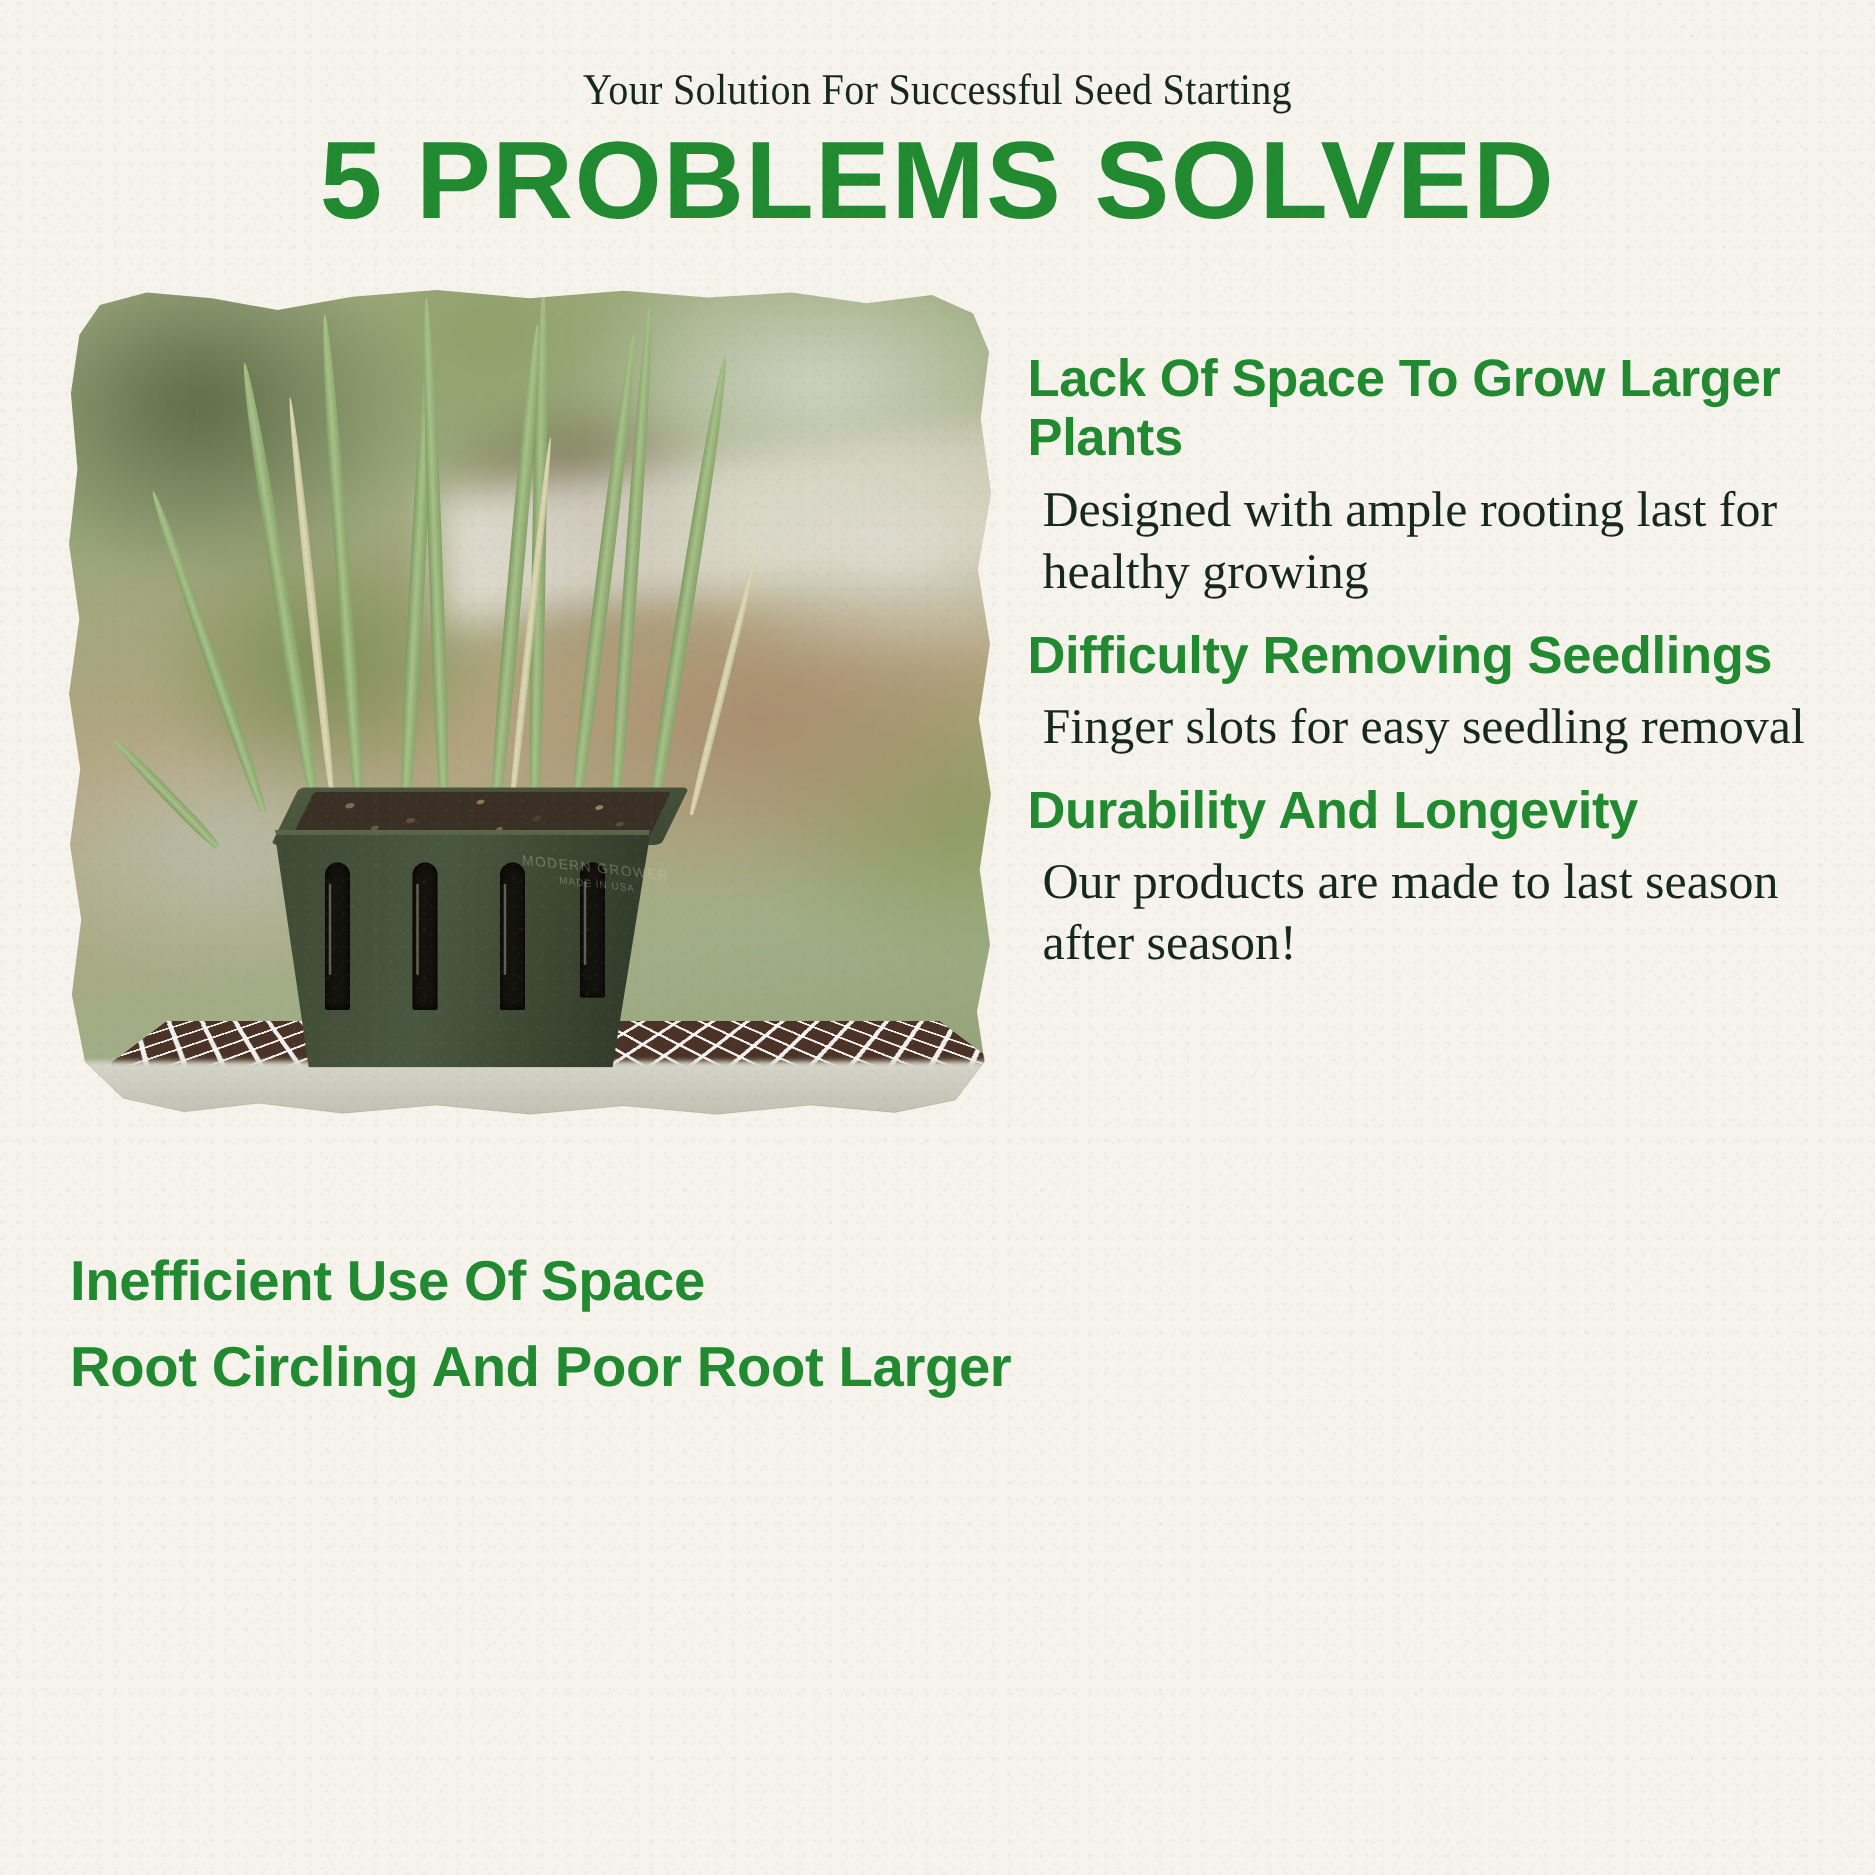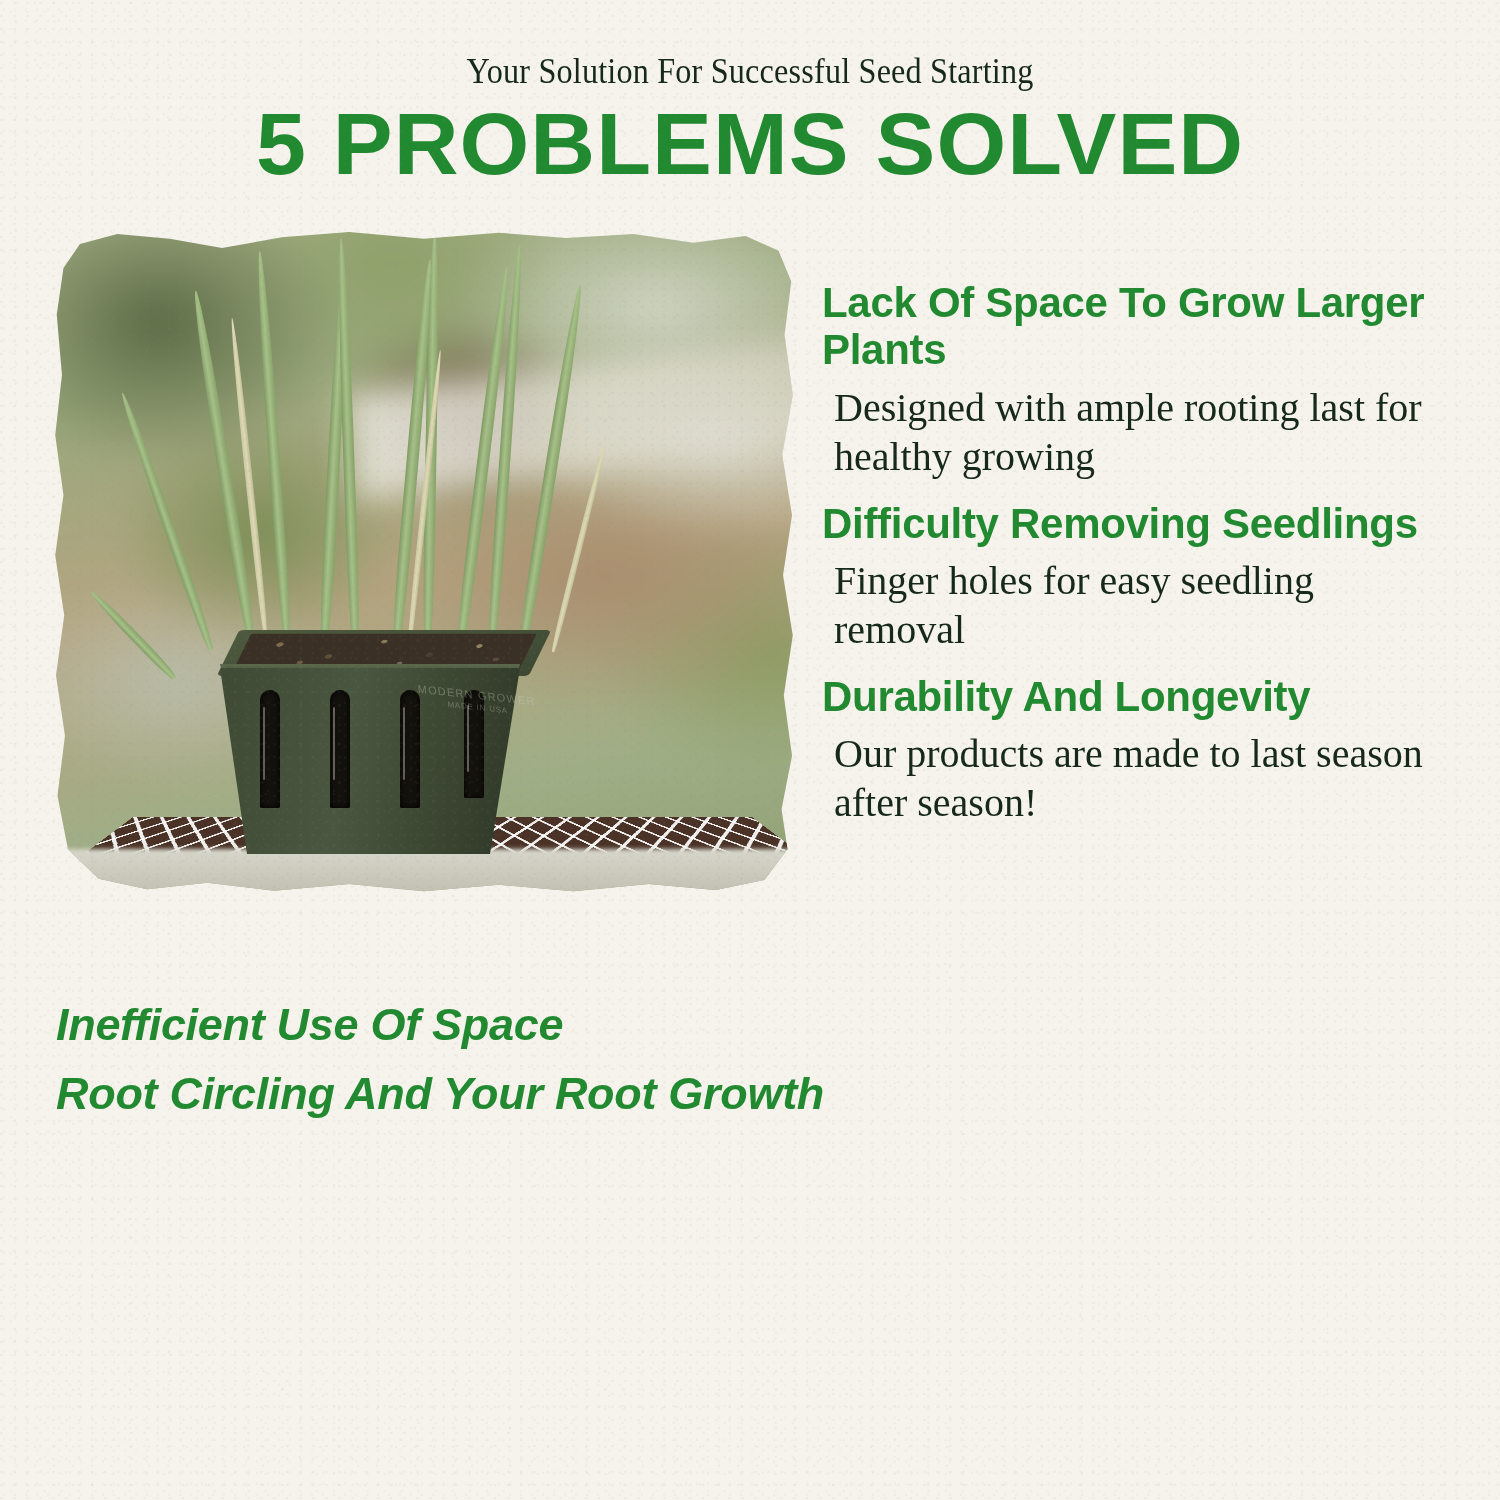--- a/index.html
+++ b/index.html
@@ -170,21 +170,21 @@
     letter-spacing:-.3px;margin:0;
   }
   .b-text{
     font-family:"Liberation Serif", serif;
     color:#16281a;font-size:40px;line-height:1.22;margin:10px 0 18px 12px;
   }
   .col-right .g-head{margin-top:0;}
   .col-right .blk{margin-bottom:6px;margin-top:33px;}
   .col-right .blk+.blk{margin-top:17px;}
 
-  .bottom{position:absolute;left:56px;top:1000px;width:1390px;font-style:italic;}
+  .bottom{position:absolute;left:56px;top:1000px;width:1390px;}
   .bottom .g-head{font-size:45px;}
   .bottom .b-text{font-size:52px;line-height:1.25;margin:14px 0 30px 6px;}
   .bottom .blk2{margin-top:18px;}
 </style>
 </head>
 <body>
 
 <div class="subtitle">Your Solution For Successful Seed Starting</div>
 <div class="headline">5 PROBLEMS SOLVED</div>
 
@@ -239,30 +239,30 @@
   </div>
 </div>
 
 <div class="col-right">
   <div class="blk">
     <p class="g-head">Lack Of Space To Grow Larger Plants</p>
     <p class="b-text">Designed with ample rooting last for healthy growing</p>
   </div>
   <div class="blk">
     <p class="g-head">Difficulty Removing Seedlings</p>
-    <p class="b-text">Finger holes for easy seedling removal</p>
+    <p class="b-text">Finger slots for easy seedling removal</p>
   </div>
   <div class="blk">
     <p class="g-head">Durability And Longevity</p>
     <p class="b-text">Our products are made to last season after season!</p>
   </div>
 </div>
 
 <div class="bottom">
   <div>
     <p class="g-head">Inefficient Use Of Space</p>
   </div>
   <div class="blk2">
-    <p class="g-head">Root Circling And Your Root Growth</p>
+    <p class="g-head">Root Circling And Poor Root Larger</p>
   </div>
 </div>
 
 <div id="grain"></div>
 
 </body></html>

